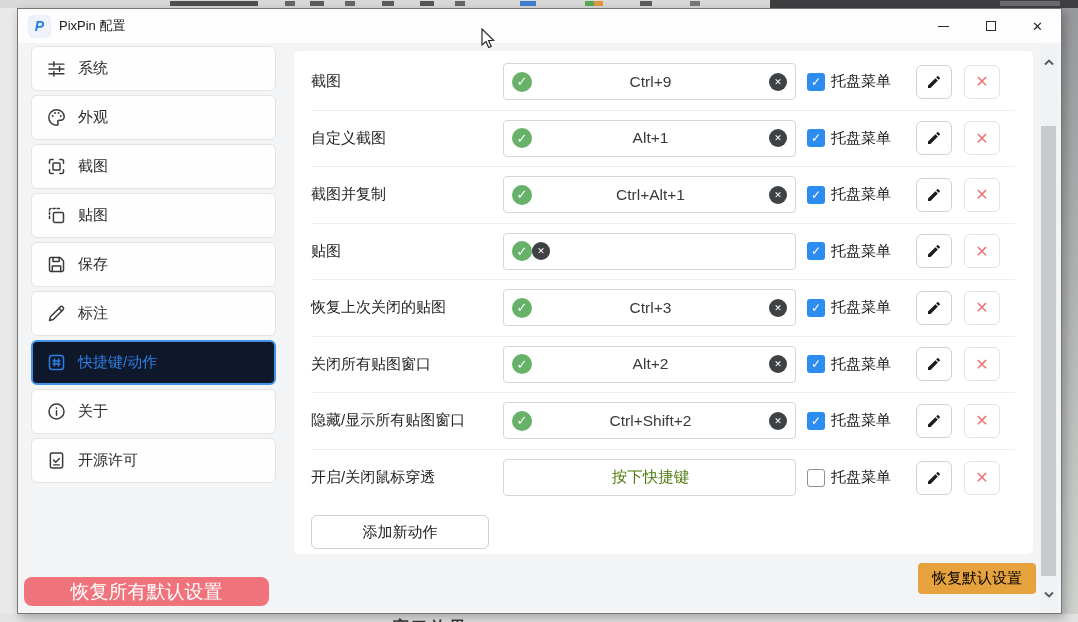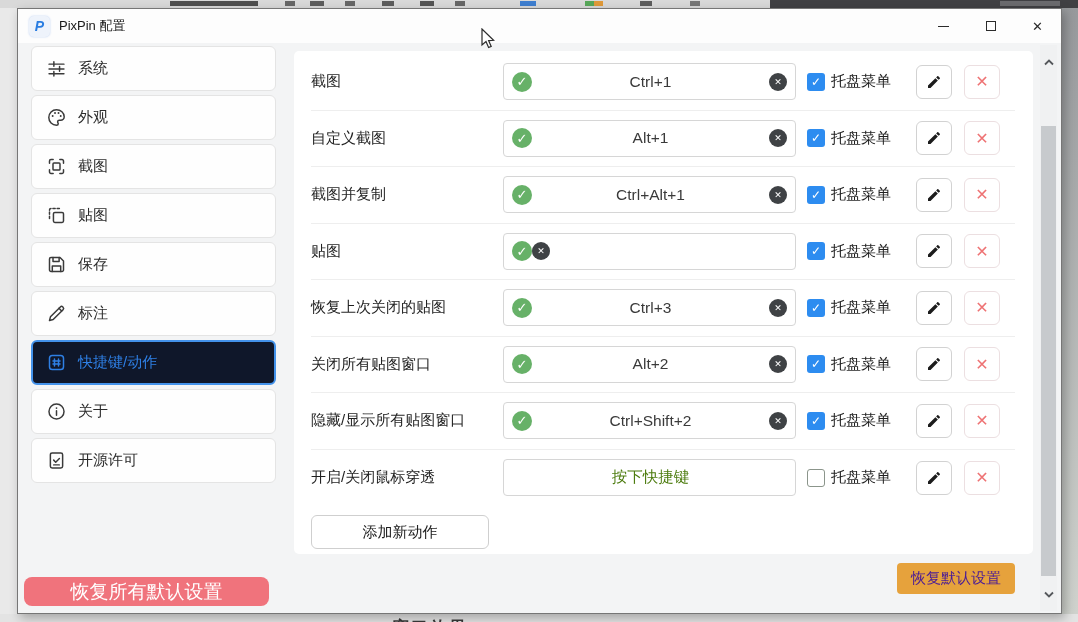--- a/index.html
+++ b/index.html
@@ -70,22 +70,22 @@
     background:#fff; font-size:15px; color:#202020; }
   
   .scrollbar { position:absolute; top:36px; right:4px; width:17px; height:566px; background:#f0f1f2; }
   .sb-arrow { position:absolute; left:2px; width:13px; height:10px; display:flex; align-items:center; justify-content:center; background:transparent; border:none; padding:0; }
   .sb-arrow svg { width:10px; height:7px; stroke:#55585c; stroke-width:1.8; fill:none; }
   .sb-up { top:12px; } .sb-down { bottom:12px; }
   .sb-thumb { position:absolute; left:1px; top:81px; width:15px; height:450px; background:#c7cacd; }
   
   .restore-all-btn { position:absolute; left:6px; bottom:7px; width:245px; height:29px;
     background:#f0737c; border:none; border-radius:8px; color:#fff; font-size:19px; }
-  .restore-default-btn { position:absolute; right:46px; bottom:19px; width:118px; height:31px;
-    background:#e6a23c; border:none; border-radius:4px; color:#4c1d95; font-size:15px; }
+  .restore-default-btn { position:absolute; right:25px; bottom:19px; width:118px; height:31px;
+    background:#e6a23c; border:none; border-radius:4px; color:#000000; font-size:15px; }
   
   .cursor { position:absolute; left:480px; top:28px; z-index:5; pointer-events:none; }
 </style>
 </head>
 <body>
 
 <div class="bg-top-strip">
   <span class="seg" style="left:170px;width:88px;background:#4f4f4f;"></span>
   <span class="seg" style="left:285px;width:10px;background:#666;"></span>
   <span class="seg" style="left:310px;width:14px;background:#5d5d5d;"></span>
@@ -215,21 +215,21 @@
     <span class="label">开源许可</span>
   </div>
     </nav>
 
   <section class="panel">
     <div id="rows-host">
         <div class="hk-row">
     <span class="hk-label">截图</span>
     <div class="hk-input">
       <span class="status-ok">✓</span>
-      <span class="hk-text">Ctrl+1</span>
+      <span class="hk-text">Ctrl+9</span>
       <button class="clear-btn">✕</button>
     </div>
     <div class="tray">
       <span class="cb checked">✓</span>
       <span class="tray-label">托盘菜单</span>
     </div>
     <button class="edit-btn">
       <svg viewBox="0 0 24 24">
         <path d="M3 17.2V21h3.8L17.8 9.9l-3.7-3.7L3 17.2zM20.7 7c.4-.4.4-1 0-1.4l-2.3-2.3c-.4-.4-1-.4-1.4 0l-1.8 1.8 3.7 3.7L20.7 7z"></path>
       </svg>

